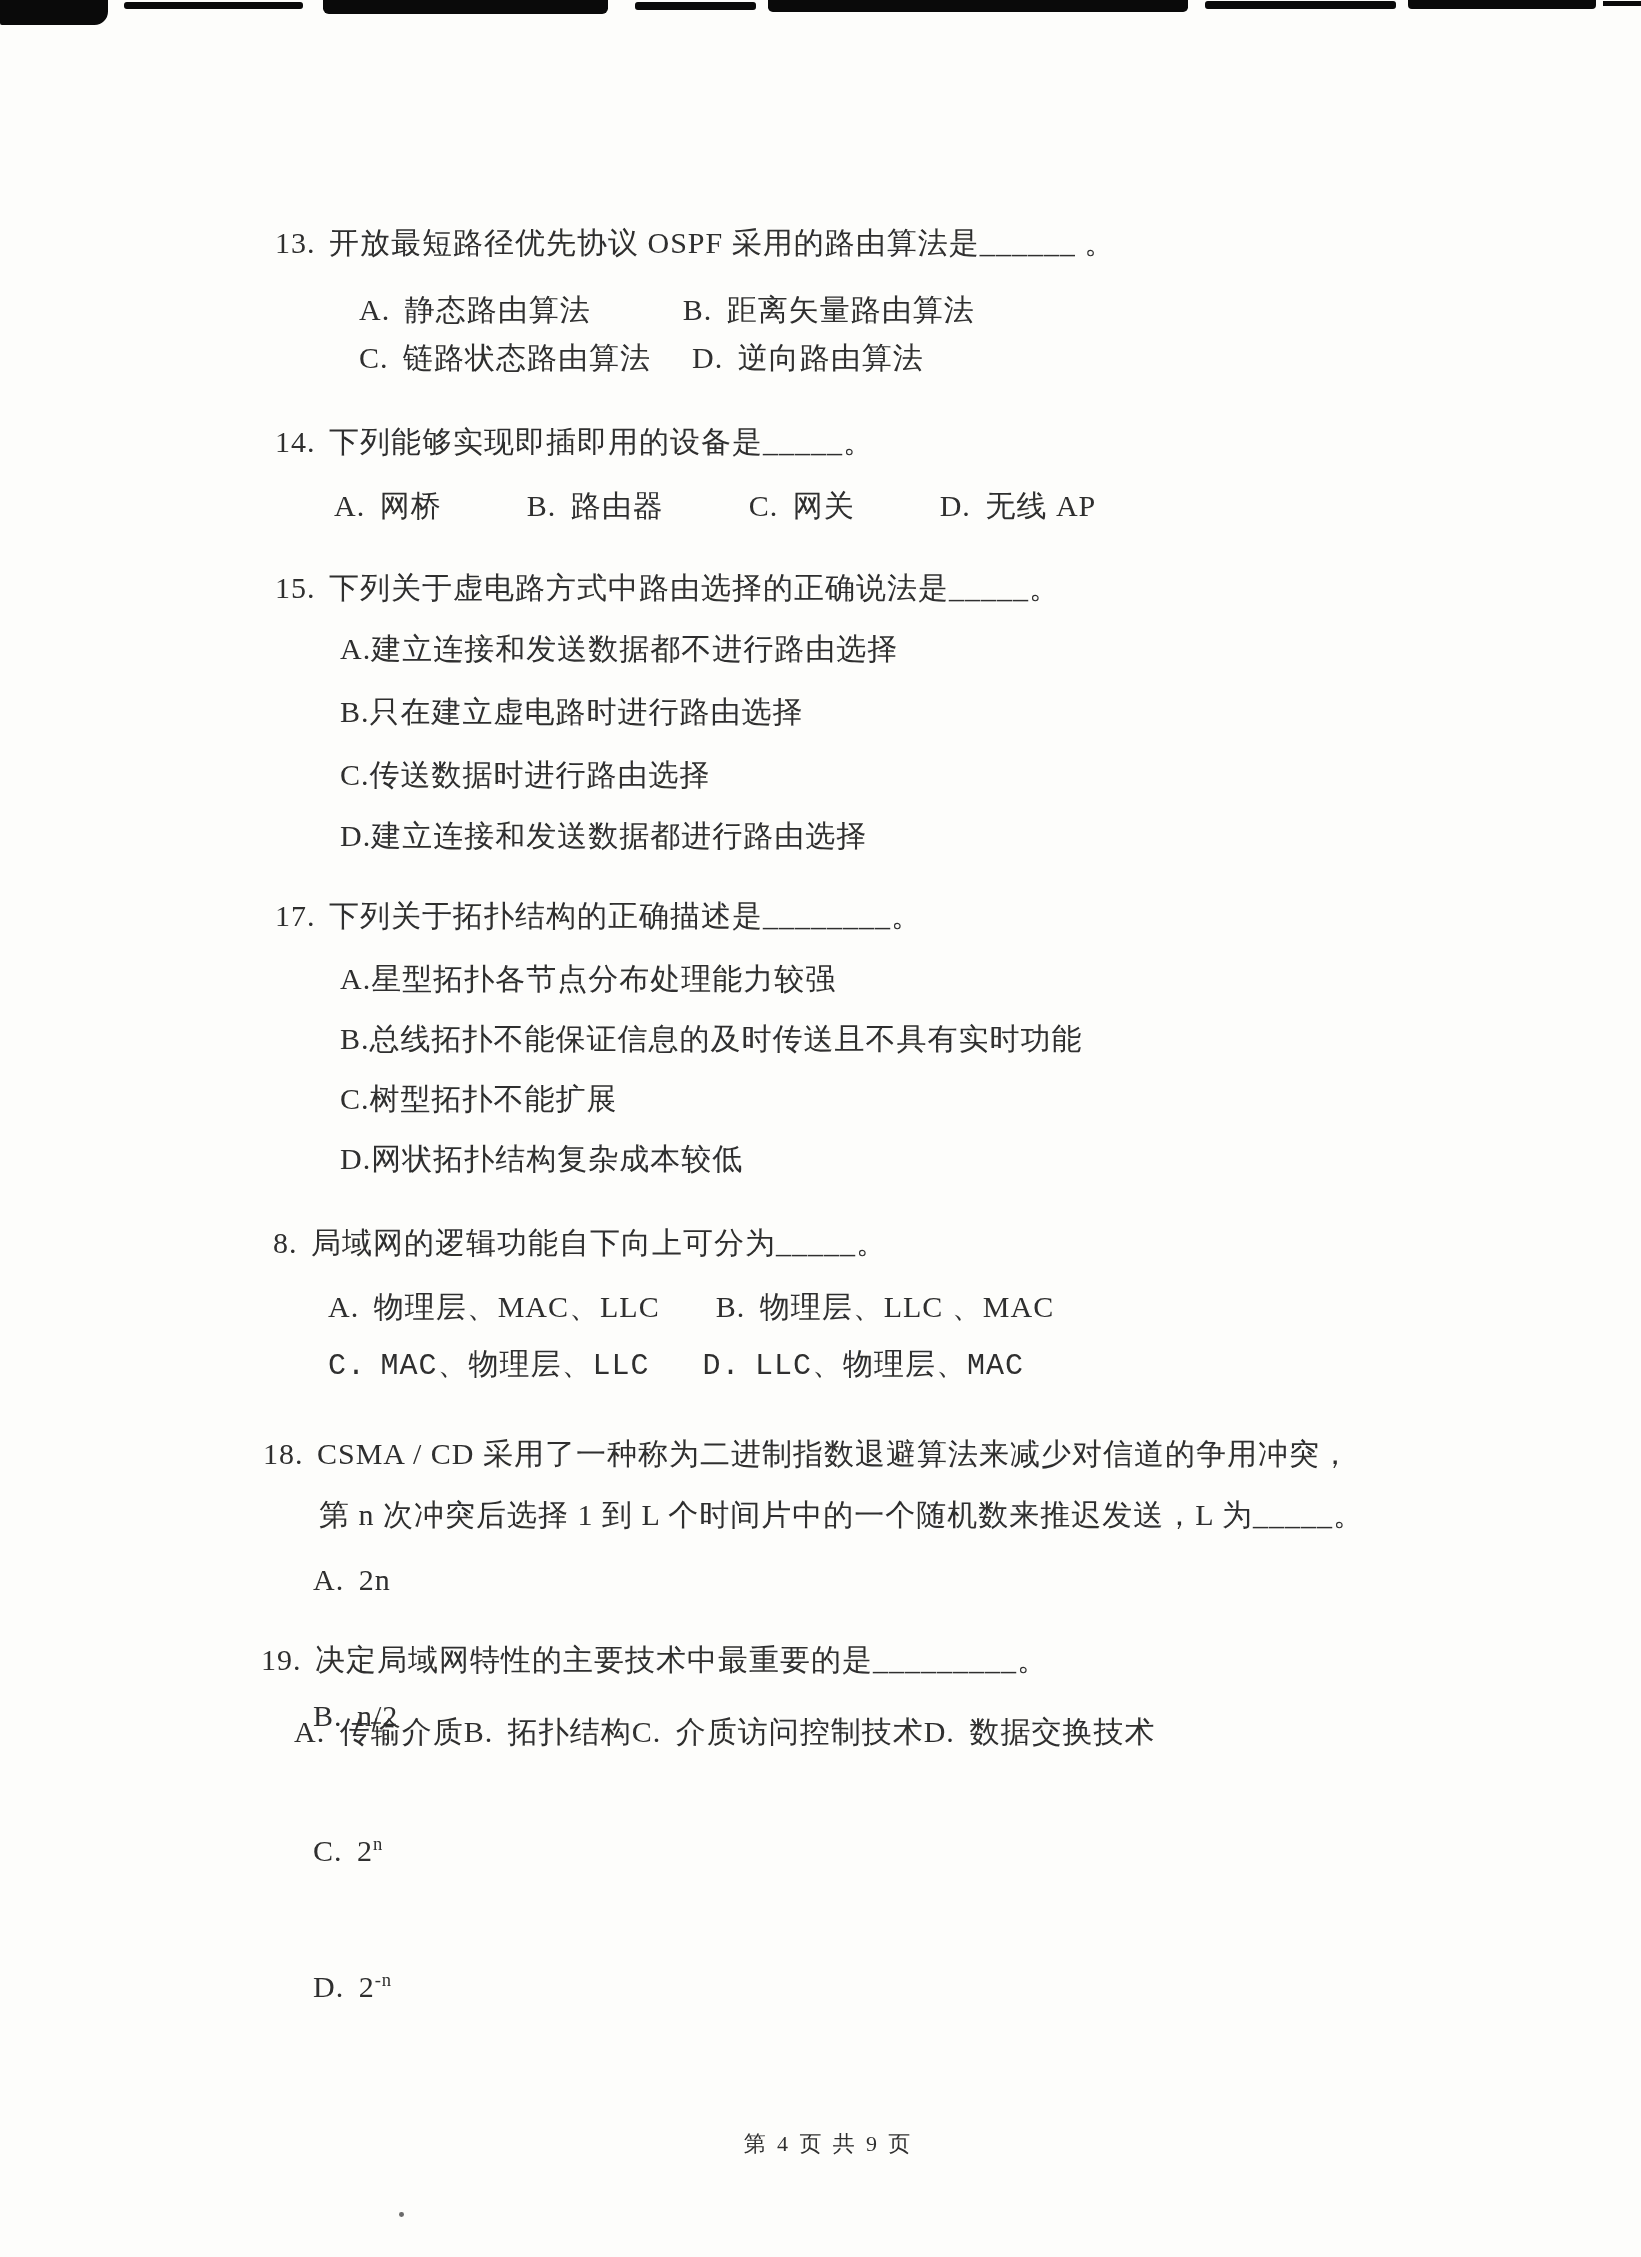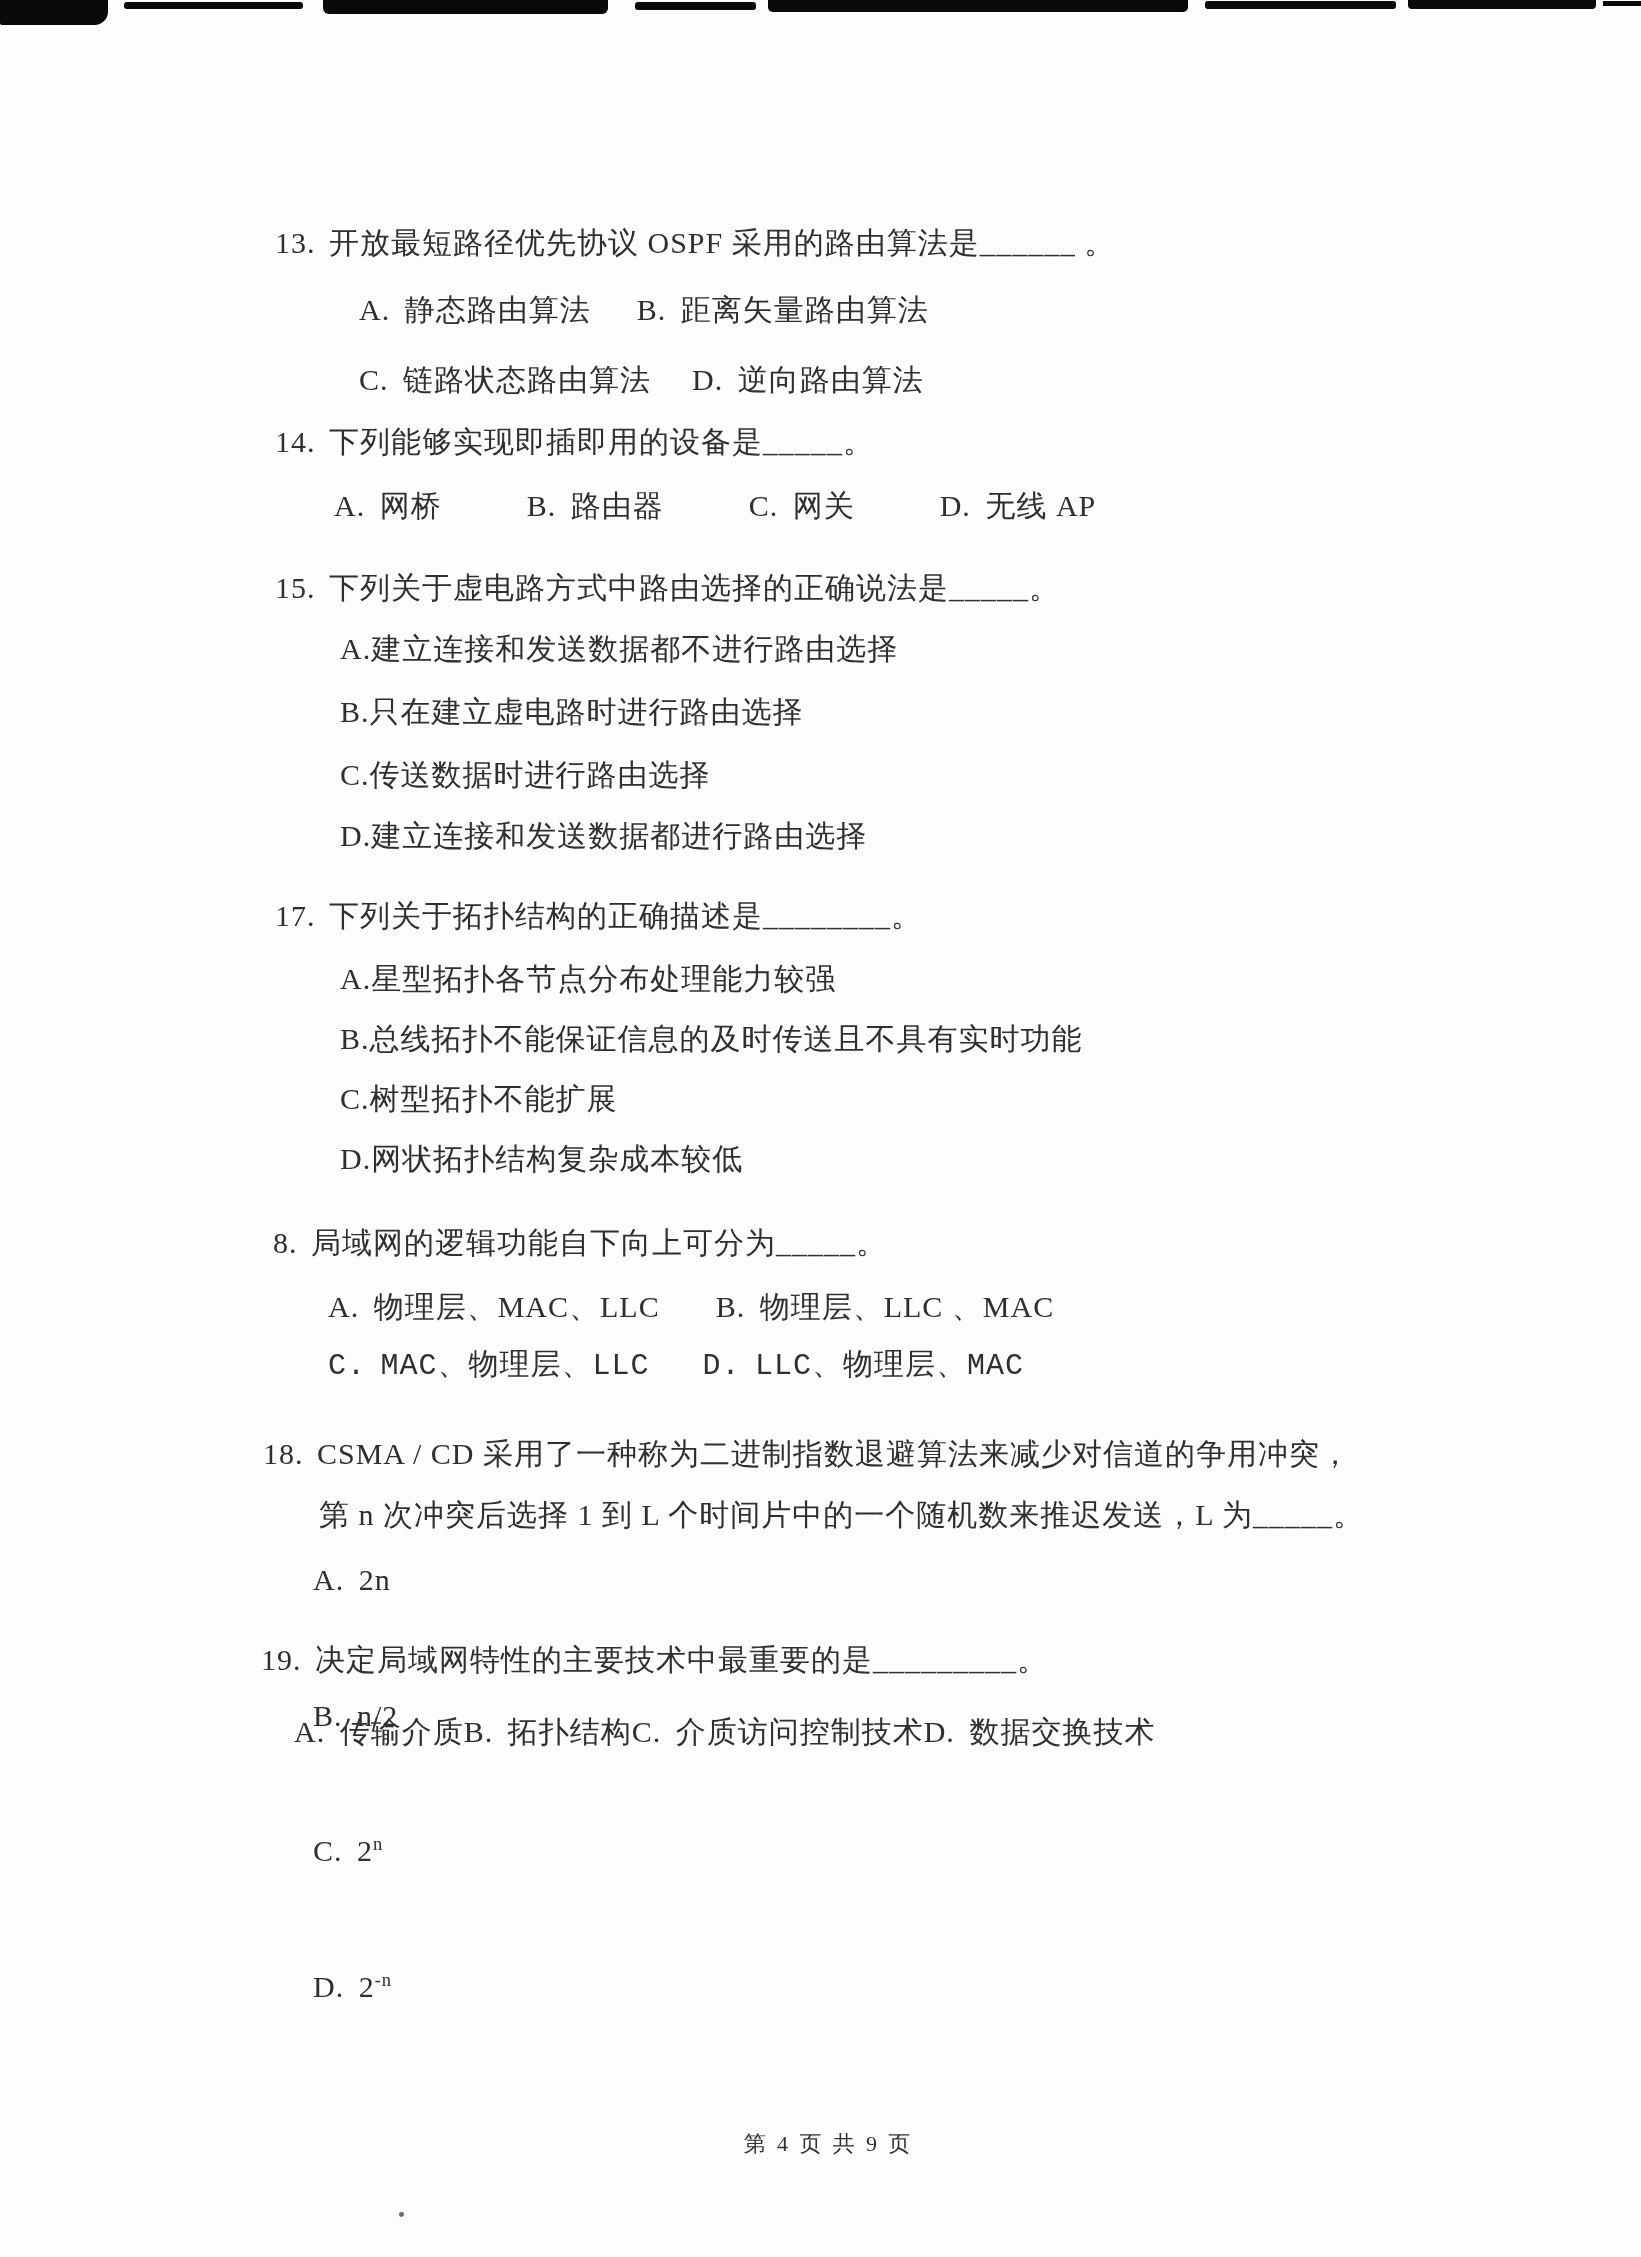--- a/index.html
+++ b/index.html
@@ -18,31 +18,31 @@
     font-size:30px;
     line-height:1.25;
     letter-spacing:1px;
   }
   .qnum{margin-right:13.5px;}
   .opt-row{display:flex;align-items:baseline;}
   .opt{white-space:nowrap;}
   .opt .lbl{margin-right:14.5px;}
   sup{font-size:0.62em;line-height:0;}
   
-  .gap-q13a{gap:46px}
+  .gap-q13a{gap:92px}
   .gap-q13b{gap:41px}
   .gap-q14{gap:85px}
   .gap-q17a{gap:56px}
   .gap-q17b{gap:53px}
   .gap-q18{gap:98px}
   .gap-q19{}
   
   .l-q13   {top:224px;left:275px;}
   .l-q13r1 {top:291px;left:359px;}
-  .l-q13r2 {top:361px;left:359px;}
+  .l-q13r2 {top:339px;left:359px;}
   .l-q14   {top:423px;left:275px;}
   .l-q14r1 {top:487px;left:334px;}
   .l-q15   {top:569px;left:275px;}
   .l-q15a  {top:630px;left:340px;}
   .l-q15b  {top:693px;left:340px;}
   .l-q15c  {top:756px;left:340px;}
   .l-q15d  {top:817px;left:340px;}
   .l-q16   {top:897px;left:275px;}
   .l-q16a  {top:960px;left:340px;}
   .l-q16b  {top:1020px;left:340px;}

